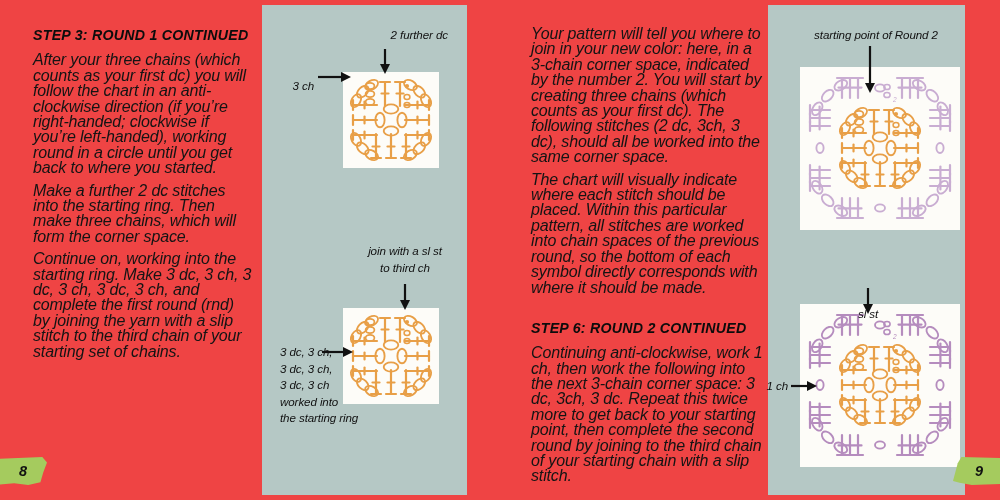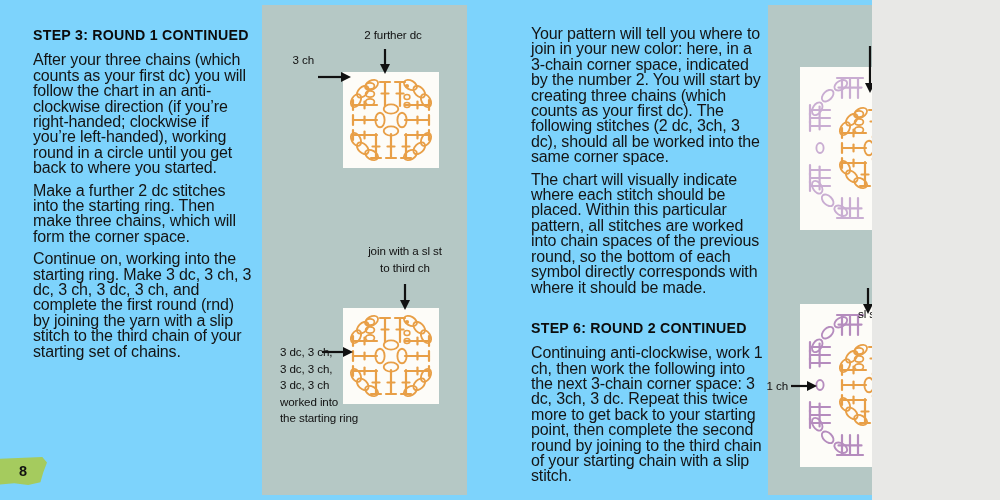--- a/index.html
+++ b/index.html
@@ -1,20 +1,21 @@
 <!DOCTYPE html>
 <html><head>
 <meta charset="utf-8">
 <style>
   html,body{margin:0;padding:0;background:#e8e8e6;}
   #stage{
-    position:relative;width:872px;height:500px;overflow:hidden;
-    background:#7dd3fc;
+    position:relative;width:1000px;height:500px;overflow:hidden;
+    background:#ef4444;
     font-family:"Liberation Sans",sans-serif;
     color:#141414;
+    font-style:italic;
   }
   .band{position:absolute;top:5px;height:490px;}
   .textcol{position:absolute;}
   .step-heading{
     font-size:14.2px;font-weight:bold;letter-spacing:.25px;color:#0c0c0c;
     margin:0 0 9px 0;line-height:1.15;
   }
   .para{
     font-size:16px;line-height:15.4px;letter-spacing:-.15px;
     margin:0 0 7px 0;
@@ -647,26 +648,26 @@
       </g>
       <ellipse cx="20" cy="81.00000000000001" rx="5" ry="3.6" transform="rotate(270 20 81.00000000000001)" fill="none" stroke="#b58cbe" stroke-width="1.87"></ellipse>
       <ellipse cx="17.24444088442447" cy="41.78597444674285" rx="7" ry="4.4" transform="rotate(302 17.24444088442447 41.78597444674285)" fill="none" stroke="#b58cbe" stroke-width="1.87"></ellipse>
       <ellipse cx="27.674098192195473" cy="28.674098192195487" rx="7" ry="4.4" transform="rotate(315 27.674098192195473 28.674098192195487)" fill="none" stroke="#b58cbe" stroke-width="1.87"></ellipse>
       <ellipse cx="40.78597444674283" cy="18.244440884424478" rx="7" ry="4.4" transform="rotate(328 40.78597444674283 18.244440884424478)" fill="none" stroke="#b58cbe" stroke-width="1.87"></ellipse>
       <ellipse cx="87" cy="28" rx="3.1" ry="2.6" transform="rotate(0 87 28)" fill="none" stroke="#b58cbe" stroke-width="1.54"></ellipse>
       <ellipse cx="87" cy="20" rx="3.1" ry="2.6" transform="rotate(0 87 20)" fill="none" stroke="#b58cbe" stroke-width="1.54"></ellipse>
       <text x="93" y="35" font-size="6.5" fill="#b58cbe" font-family="&quot;Liberation Sans&quot;,sans-serif">2</text>
     </svg>
 
-  <div class="note c" style="left:338px;top:27px;width:110px;">2 further dc</div>
+  <div class="note c" style="left:338px;top:27px;width:110px;text-align:right;">2 further dc</div>
   <svg class="arrow" style="left:378px;top:49px;" width="14" height="25">
     <line x1="7" y1="0" x2="7" y2="16" stroke="#111" stroke-width="2.2"></line>
     <polygon points="2,15 12,15 7,25" fill="#111"></polygon>
   </svg>
-  <div class="note r" style="left:278px;top:52px;width:36px;">3 ch</div>
+  <div class="note r" style="left:278px;top:78px;width:36px;">3 ch</div>
   <svg class="arrow" style="left:318px;top:70px;" width="33" height="14">
     <line x1="0" y1="7" x2="23" y2="7" stroke="#111" stroke-width="2.2"></line>
     <polygon points="23,2 23,12 33,7" fill="#111"></polygon>
   </svg>
 
   <div class="note c" style="left:340px;top:243px;width:130px;">join with a sl st
 to third ch</div>
   <svg class="arrow" style="left:398px;top:284px;" width="14" height="26">
     <line x1="7" y1="0" x2="7" y2="17" stroke="#111" stroke-width="2.2"></line>
     <polygon points="2,16 12,16 7,26" fill="#111"></polygon>
@@ -674,20 +675,21 @@
   <div class="note" style="left:268px;top:344px;width:112px;margin-left:12px;">3 dc, 3 ch,
 3 dc, 3 ch,
 3 dc, 3 ch
 worked into
 the starting ring</div>
   <svg class="arrow" style="left:322px;top:345px;" width="31" height="14">
     <line x1="0" y1="7" x2="21" y2="7" stroke="#111" stroke-width="2.2"></line>
     <polygon points="21,2 21,12 31,7" fill="#111"></polygon>
   </svg>
 
+  <div class="note c" style="left:790px;top:27px;width:172px;">starting point of Round 2</div>
   <svg class="arrow" style="left:863px;top:46px;" width="14" height="47">
     <line x1="7" y1="0" x2="7" y2="38" stroke="#111" stroke-width="2.2"></line>
     <polygon points="2,37 12,37 7,47" fill="#111"></polygon>
   </svg>
 
   <div class="note c" style="left:840px;top:270px;width:56px;margin-top:36px;">sl st</div>
   <svg class="arrow" style="left:861px;top:288px;" width="14" height="26">
     <line x1="7" y1="0" x2="7" y2="17" stroke="#111" stroke-width="2.2"></line>
     <polygon points="2,16 12,16 7,26" fill="#111"></polygon>
   </svg>

